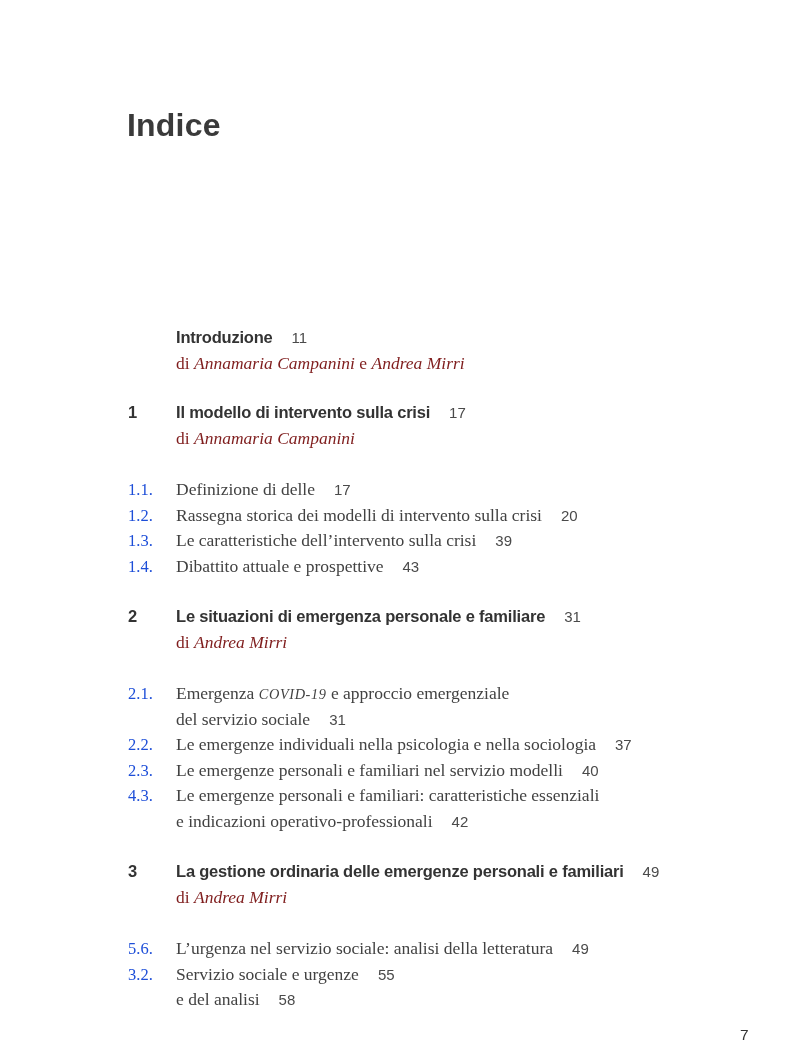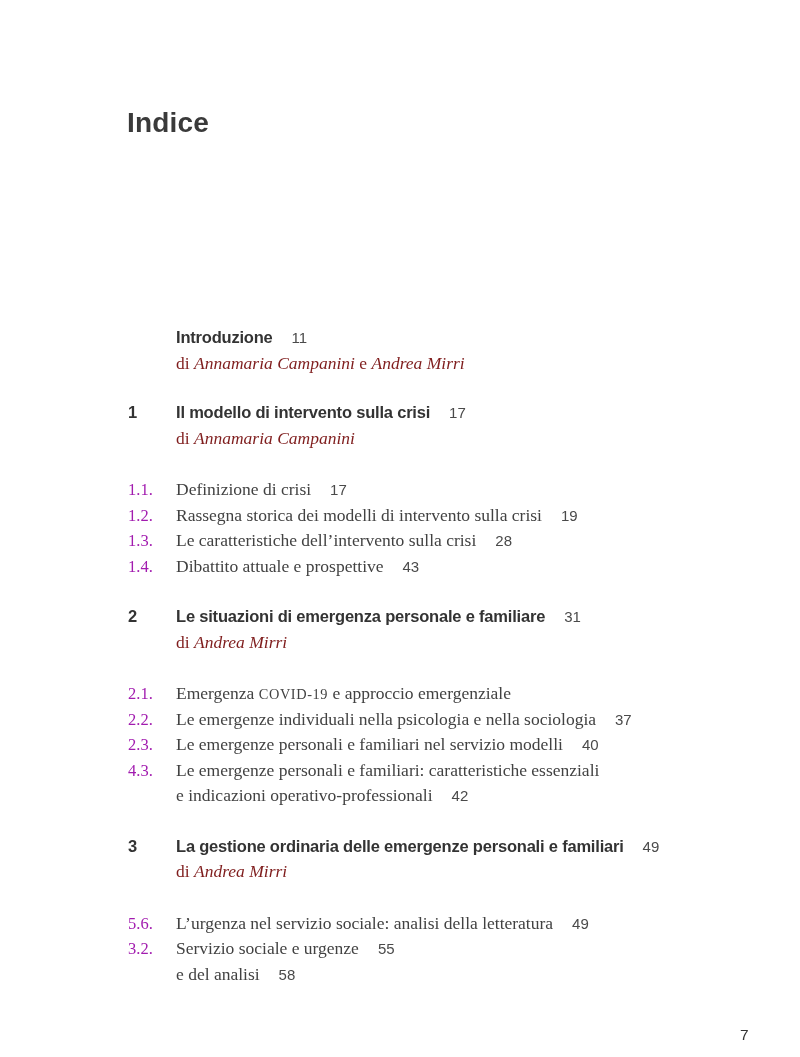--- a/index.html
+++ b/index.html
@@ -11,21 +11,21 @@
     font-family: "Liberation Serif", serif;
     color: #424242;
     overflow: hidden;
   }
   .page-title {
     position: absolute;
     left: 127px;
     top: 88px;
     font-family: "Liberation Sans", sans-serif;
     font-weight: 700;
-    font-size: 28px;
+    font-size: 32px;
     line-height: 32px;
     color: #3a3a3a;
     letter-spacing: 0.2px;
   }
   .toc {
     position: absolute;
     left: 128px;
     top: 325px;
     width: 580px;
   }
@@ -50,21 +50,21 @@
   .cell-num.bold {
     font-family: "Liberation Sans", sans-serif;
     font-weight: 700;
     font-size: 16.5px;
     line-height: 24.5px;
     color: #333333;
   }
   .cell-num.os {
     font-size: 16.5px;
     line-height: 24.5px;
-    color: #a21caf;
+    color: #1d4ed8;
     font-variant-numeric: oldstyle-nums;
     font-feature-settings: "onum" 1;
   }
   .byline {
     font-size: 17.5px;
     line-height: 24.5px;
     color: #7f1d1d;
   }
   .byline em { font-style: italic; }
   .sline {
@@ -76,20 +76,21 @@
     font-family: "Liberation Sans", sans-serif;
     font-weight: 400;
     font-size: 15px;
     color: #4a4a4a;
     margin-left: 19px;
     letter-spacing: 0;
   }
   .sc {
     font-size: 0.82em;
     letter-spacing: 0.6px;
+    font-style: italic;
   }
   .gap-head   { margin-top: 25px; }
   .gap-secs   { margin-top: 27px; }
   .folio {
     position: absolute;
     left: 740px;
     top: 1026px;
     font-family: "Liberation Sans", sans-serif;
     font-size: 15.5px;
     color: #333333;
@@ -124,29 +125,29 @@
     </div>
     <div class="row">
       <span class="cell-num"></span>
       <p class="byline"><span>di </span><em>Annamaria Campanini</em></p>
     </div>
   </section>
 
   <section class="gap-secs">
     <div class="row">
       <span class="cell-num os">1.1.</span>
-      <p class="sline"><span>Definizione di crisi</span><span class="pg">17</span></p>
+      <p class="sline"><span>Definizione di delle</span><span class="pg">17</span></p>
     </div>
     <div class="row">
       <span class="cell-num os">1.2.</span>
-      <p class="sline"><span>Rassegna storica dei modelli di intervento sulla crisi</span><span class="pg">19</span></p>
+      <p class="sline"><span>Rassegna storica dei modelli di intervento sulla crisi</span><span class="pg">20</span></p>
     </div>
     <div class="row">
       <span class="cell-num os">1.3.</span>
-      <p class="sline"><span>Le caratteristiche dell’intervento sulla crisi</span><span class="pg">28</span></p>
+      <p class="sline"><span>Le caratteristiche dell’intervento sulla crisi</span><span class="pg">39</span></p>
     </div>
     <div class="row">
       <span class="cell-num os">1.4.</span>
       <p class="sline"><span>Dibattito attuale e prospettive</span><span class="pg">43</span></p>
     </div>
   </section>
 
   <section class="gap-head">
     <div class="row">
       <span class="cell-num bold">2</span>
@@ -159,20 +160,24 @@
       <p class="byline"><span>di </span><em>Andrea Mirri</em></p>
     </div>
   </section>
 
   <section class="gap-secs">
     <div class="row">
       <span class="cell-num os">2.1.</span>
       <p class="sline"><span>Emergenza </span><span class="sc">COVID-19</span><span> e approccio emergenziale</span></p>
     </div>
     <div class="row">
+      <span class="cell-num"></span>
+      <p class="sline"><span>del servizio sociale</span><span class="pg">31</span></p>
+    </div>
+    <div class="row">
       <span class="cell-num os">2.2.</span>
       <p class="sline"><span>Le emergenze individuali nella psicologia e nella sociologia</span><span class="pg">37</span></p>
     </div>
     <div class="row">
       <span class="cell-num os">2.3.</span>
       <p class="sline"><span>Le emergenze personali e familiari nel servizio modelli</span><span class="pg">40</span></p>
     </div>
     <div class="row">
       <span class="cell-num os">4.3.</span>
       <p class="sline"><span>Le emergenze personali e familiari: caratteristiche essenziali</span></p>

